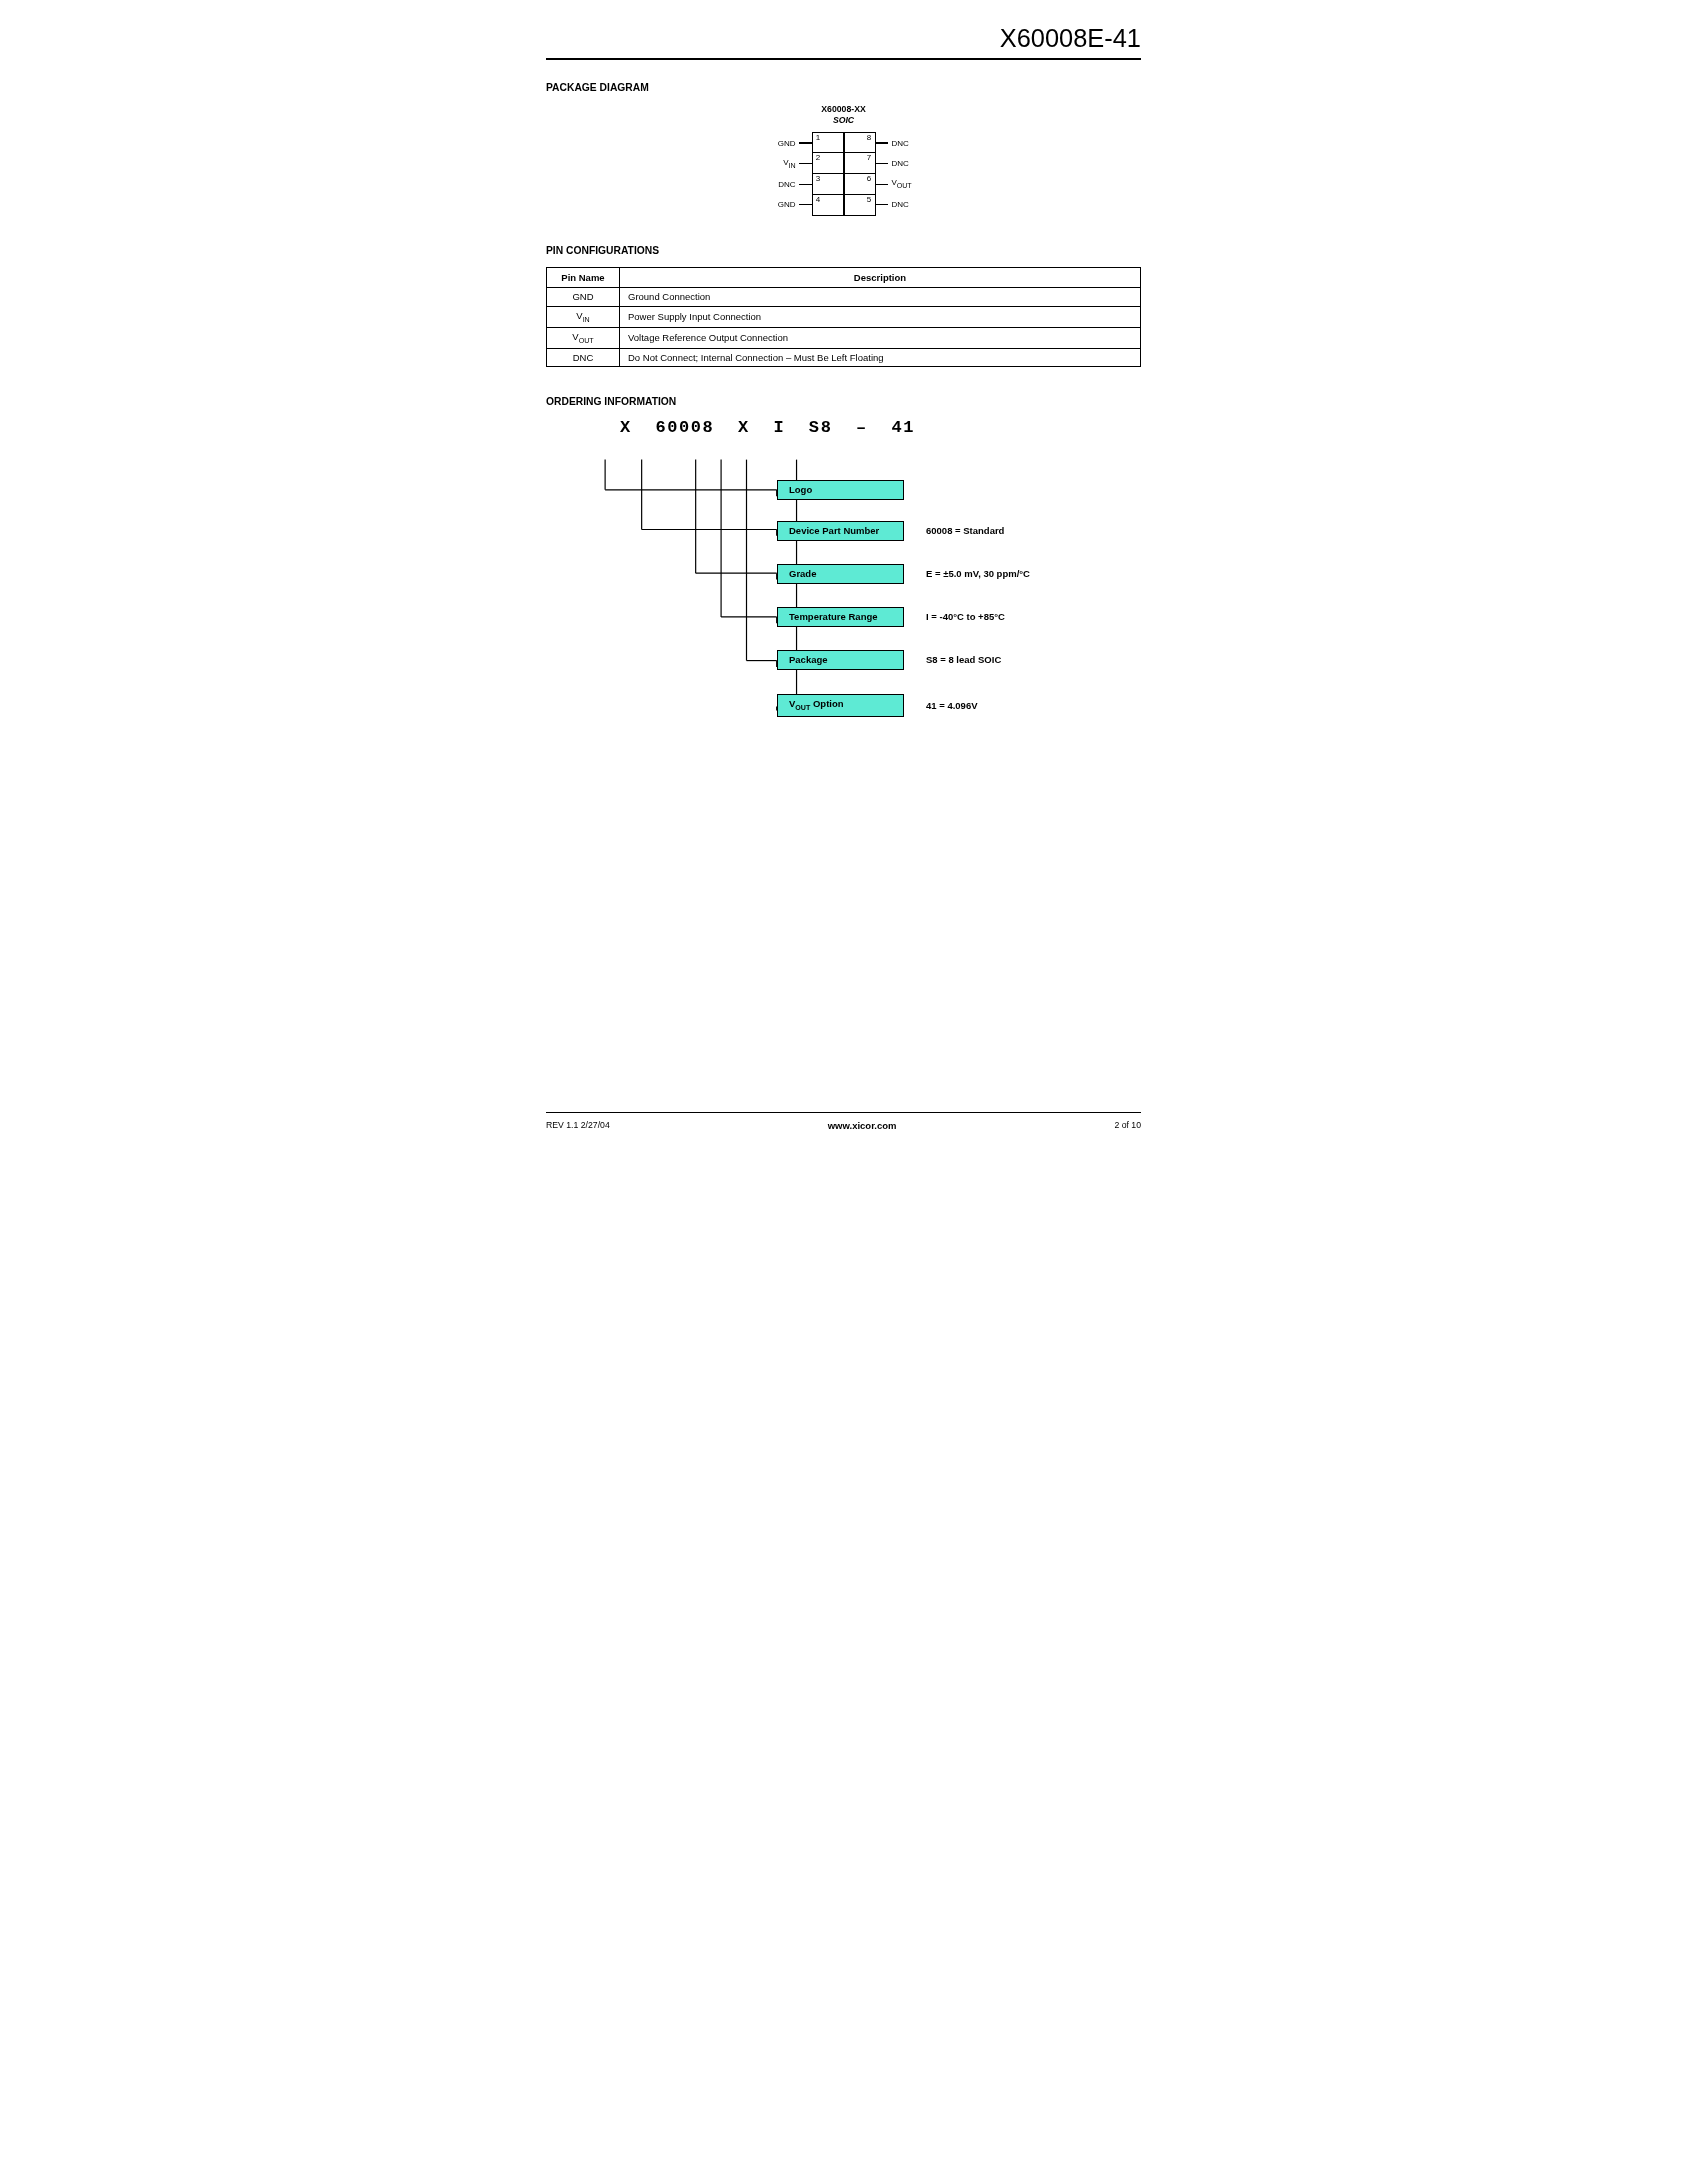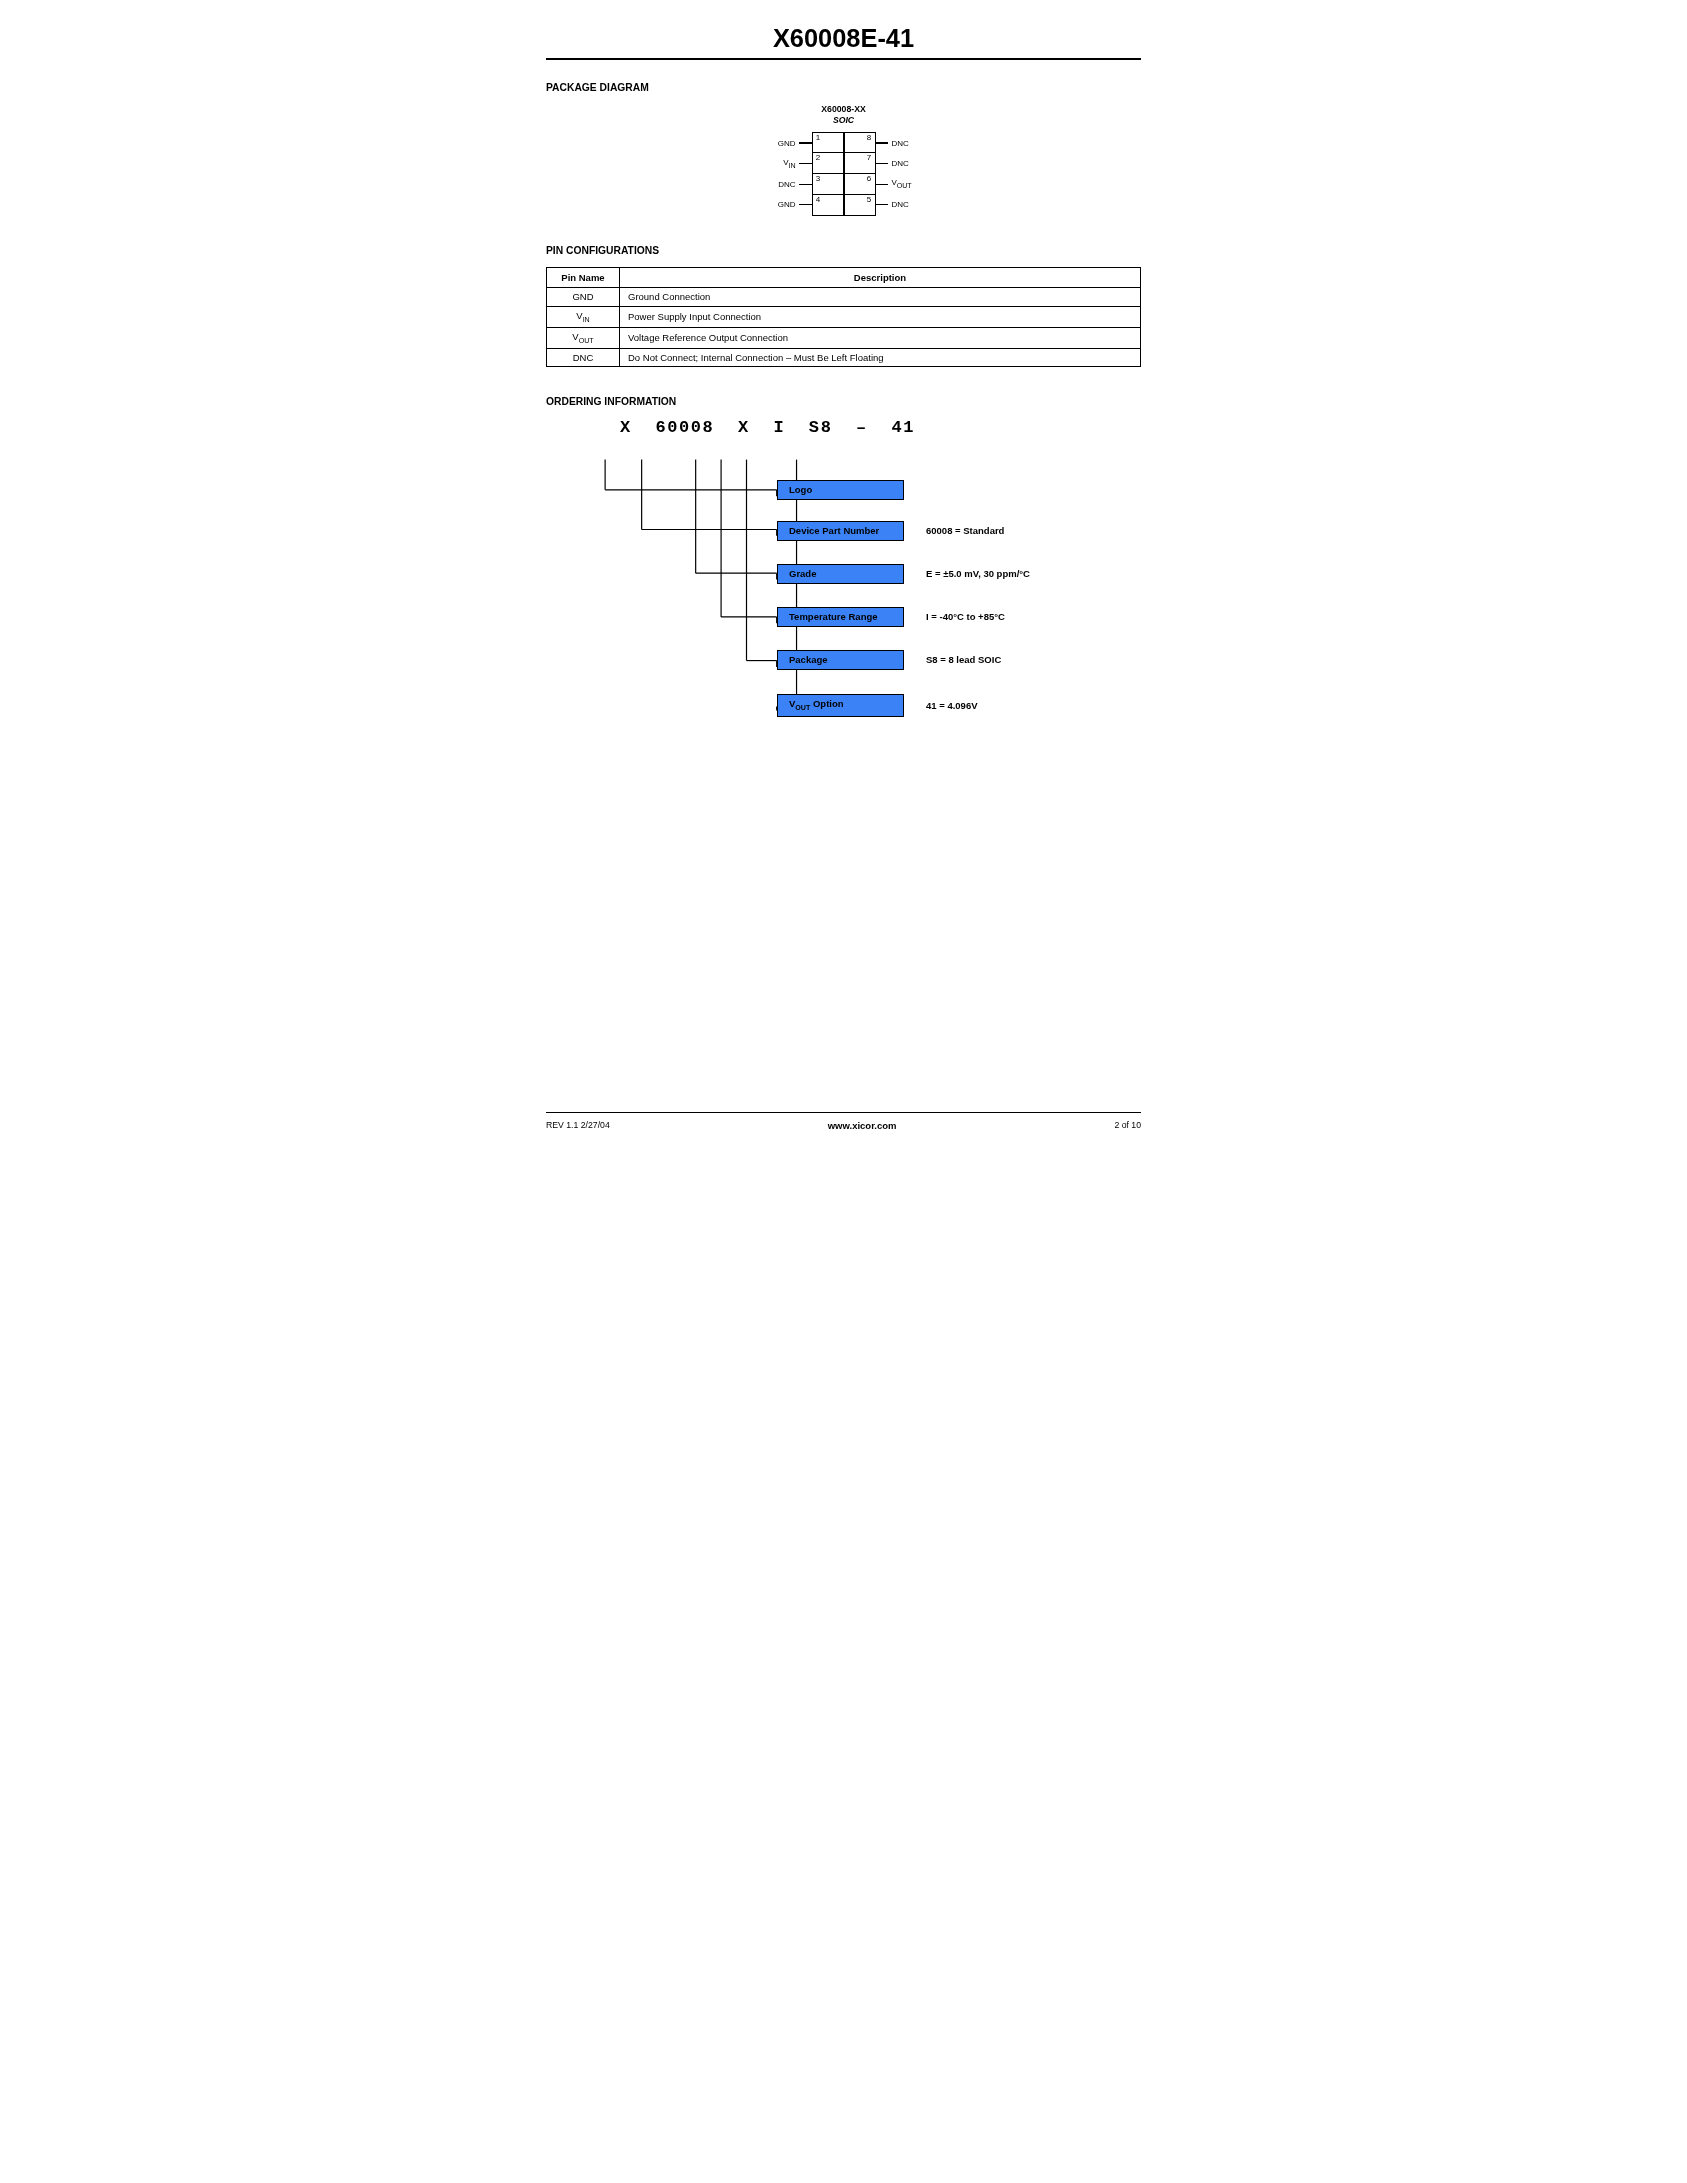--- a/index.html
+++ b/index.html
@@ -8,23 +8,23 @@
       font-family: Arial, Helvetica, sans-serif;
       font-size: 10.3px;
       color: #000;
       width: 675px;
       margin: 0 auto;
       padding: 24px 40px 32px 40px;
     }
 
     
     .header-title {
-      text-align: center;
+      text-align: right;
       font-size: 25.4px;
-      font-weight: bold;
+      font-weight: normal;
       margin-bottom: 4.8px;
     }
     .header-line {
       border-top: 2.4px solid #000;
       margin-bottom: 22px;
     }
 
     
     .section-heading {
       font-weight: bold;
@@ -185,21 +185,21 @@
       font-weight: bold;
       font-size: 9.5px;
     }
 
     .ord-label-box {
       border: 1.2px solid #000;
       padding: 3.2px 11px;
       font-weight: bold;
       font-size: 9.5px;
       min-width: 127px;
-      background: #3b82f6;
+      background: #5eead4;
       white-space: nowrap;
     }
 
     .ord-desc {
       font-size: 9.5px;
       font-weight: bold;
       margin-left: 22px;
       white-space: nowrap;
     }
   </style>

